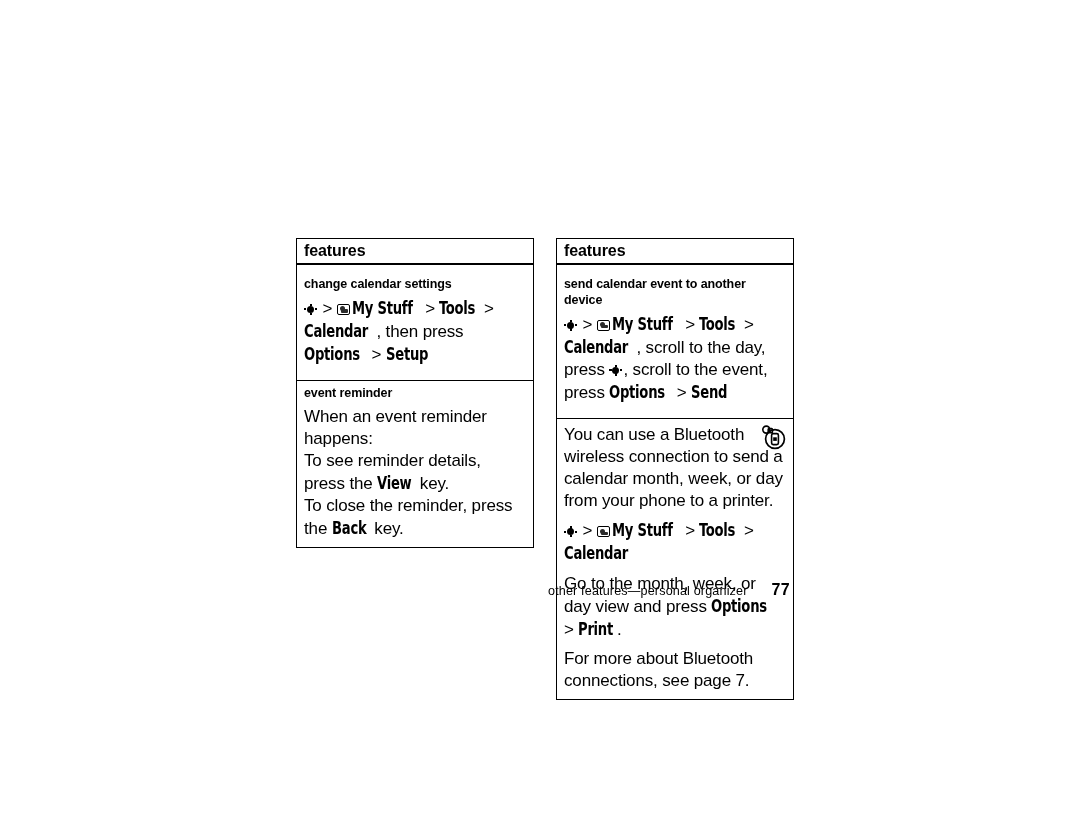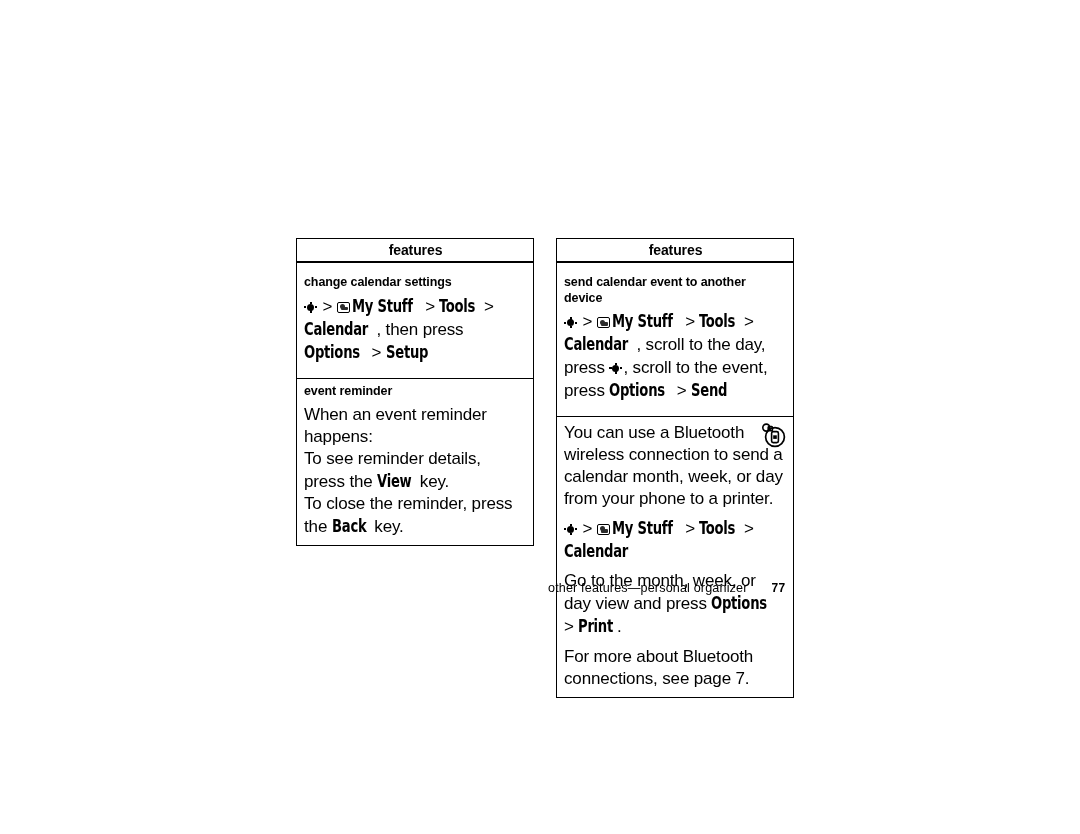--- a/index.html
+++ b/index.html
@@ -22,26 +22,25 @@
     border: 1px solid #000000;
     box-sizing: border-box;
     background: #ffffff;
   }
   #box-left  { left: 296px; top: 238px; width: 238px; }
   #box-right { left: 556px; top: 238px; width: 238px; }
 
   
   .box-header {
     font-weight: bold;
-    font-size: 14px;
+    font-size: 16px;
     letter-spacing: -0.1px;
     padding: 3px 6px 3px 7px;
     border-bottom: 2.5px solid #000000;
     line-height: 1.15;
-    text-align: center;
   }
 
   
   .section {
     padding: 5px 7px 7px 7px;
     margin-top: 7px;
   }
   .section + .section {
     border-top: 1px solid #000000;
   }
@@ -146,21 +145,21 @@
     top: 581px;
     width: 250px;
     font-size: 12.6px;
     letter-spacing: 0.15px;
     display: flex;
     align-items: baseline;
   }
   #page-footer .foot-text { white-space: pre; }
   #page-footer .foot-num {
     font-weight: bold;
-    font-size: 12px;
+    font-size: 16px;
     margin-left: 24px;
   }
 </style>
 </head>
 <body>
 
 <div class="feature-box" id="box-left">
   <div class="box-header">features</div>
   <div>
       <div class="section">

